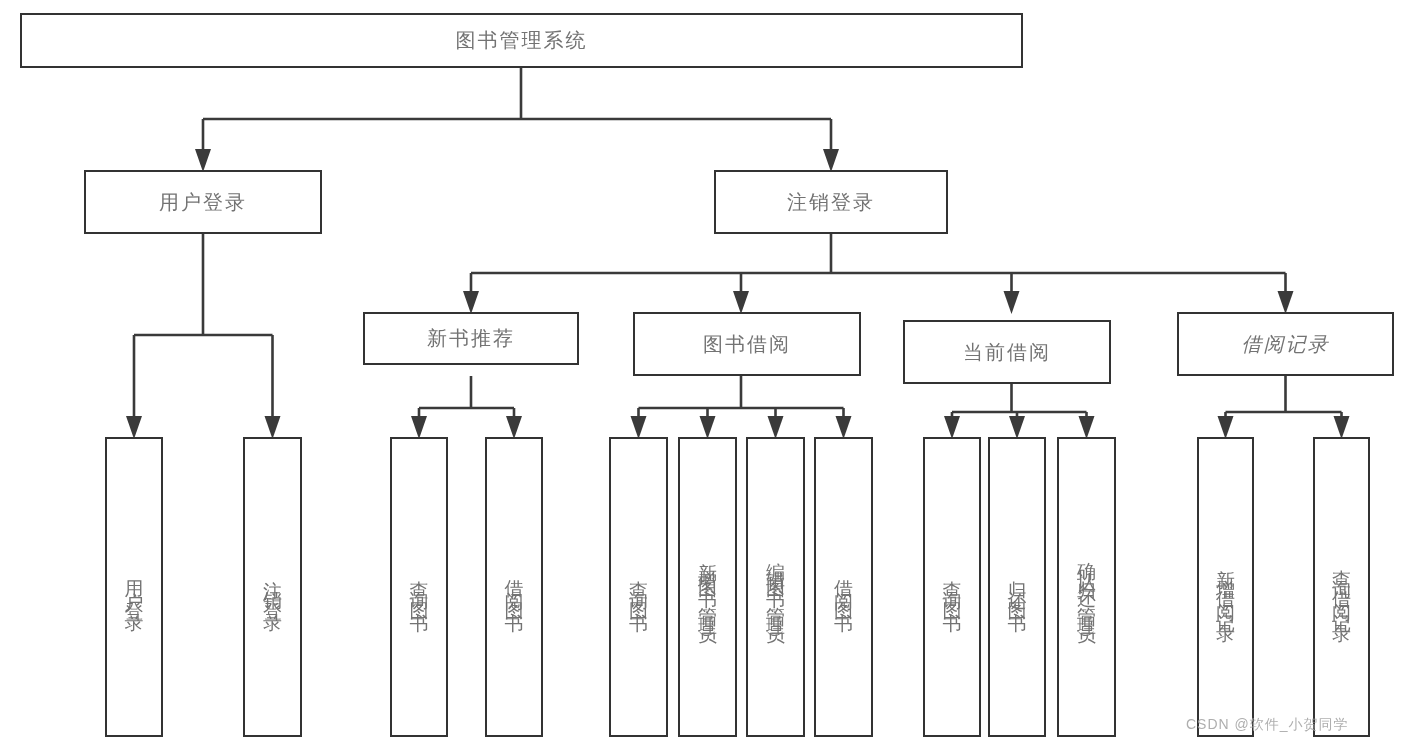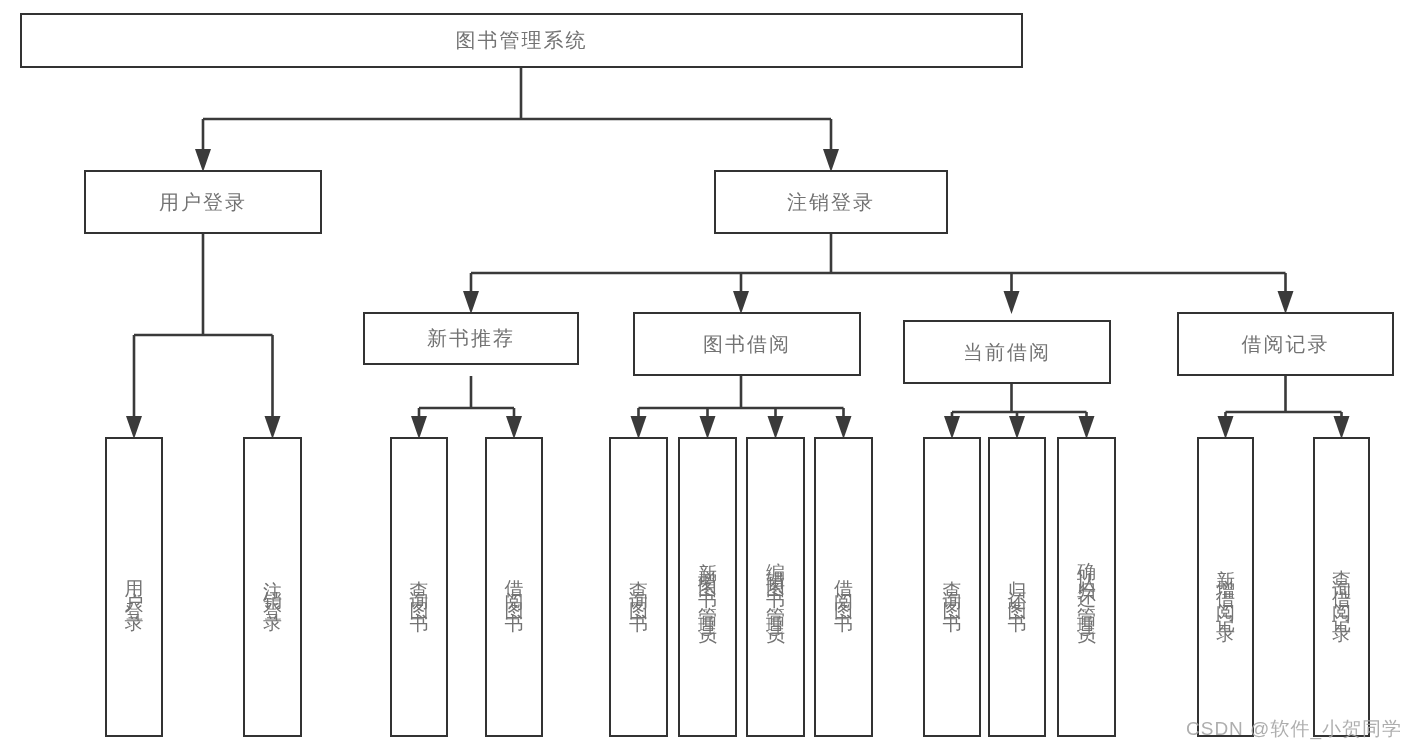--- a/index.html
+++ b/index.html
@@ -31,21 +31,21 @@
     text-orientation:mixed;
     font-size:19px;
     letter-spacing:11px;
     line-height:1.05;
     white-space:nowrap;
   }
   .vbox span.tight{font-size:19px;letter-spacing:9px;}
   .watermark{
     position:absolute;
     left:1186px;top:716px;
-    font-size:19px;
+    font-size:14px;
     color:#a6a6a6;
     opacity:0.9;
     letter-spacing:1px;
     white-space:nowrap;
   }
 </style>
 </head>
 <body>
 
 <div class="stage">
@@ -91,21 +91,21 @@
   </svg>
 
   <div class="node hbox" style="left:20px;top:13px;width:1003px;height:55px;">图书管理系统</div>
 
   <div class="node hbox" style="left:84px;top:170px;width:238px;height:64px;">用户登录</div>
   <div class="node hbox" style="left:714px;top:170px;width:234px;height:64px;">注销登录</div>
 
   <div class="node hbox" style="left:363px;top:312px;width:216px;height:53px;">新书推荐</div>
   <div class="node hbox" style="left:633px;top:312px;width:228px;height:64px;">图书借阅</div>
   <div class="node hbox" style="left:903px;top:320px;width:208px;height:64px;font-family:Liberation Serif, serif;">当前借阅</div>
-  <div class="node hbox" style="left:1177px;top:312px;width:217px;height:64px;">借阅记录</div>
+  <div class="node hbox" style="left:1177px;top:312px;width:217px;height:64px;font-style:italic;">借阅记录</div>
 
   <div class="node vbox" style="left:105px;top:437px;width:58px;height:300px;">
     <span>用户登录</span>
     </div>
   <div class="node vbox" style="left:243px;top:437px;width:59px;height:300px;">
     <span>注销登录</span>
     </div>
 
   <div class="node vbox" style="left:390px;top:437px;width:58px;height:300px;">
     <span>查询图书</span>

